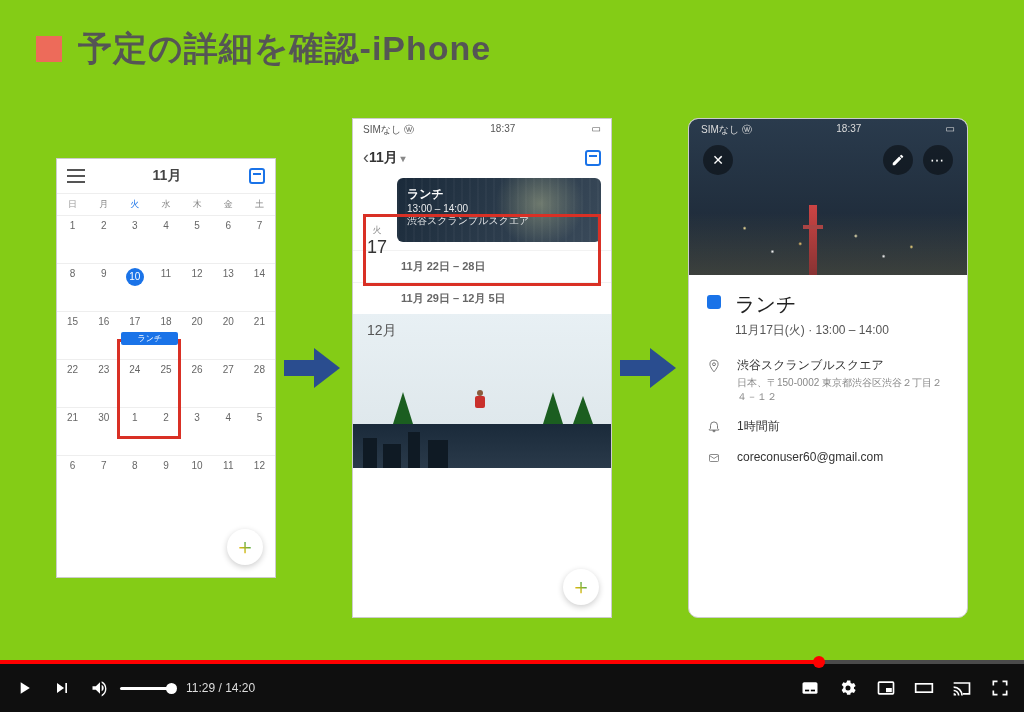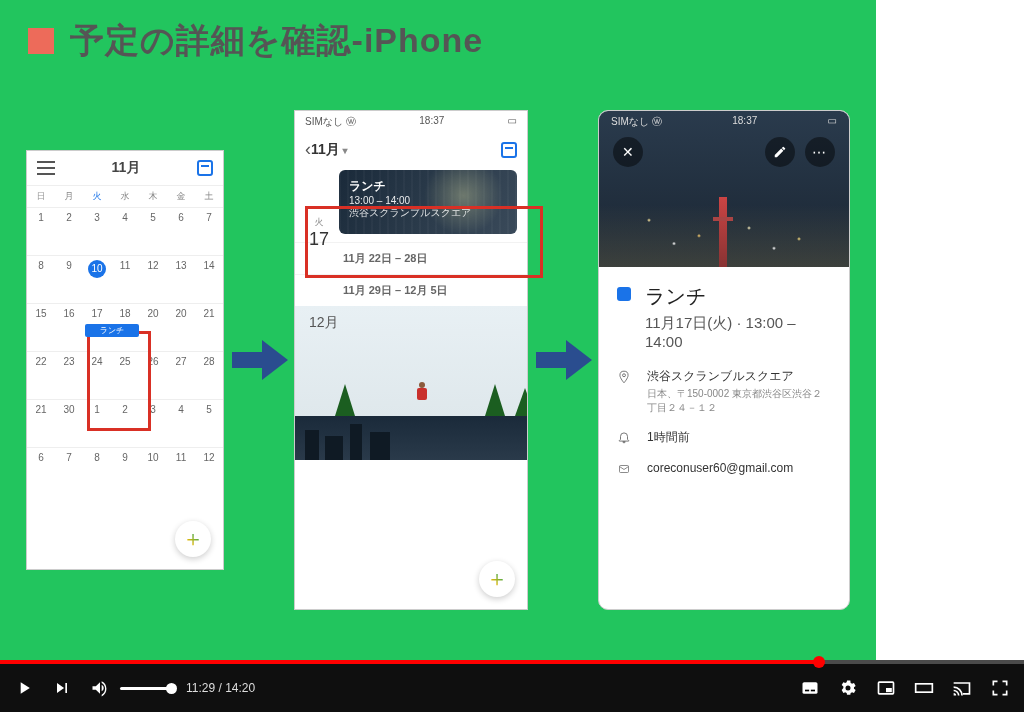--- a/index.html
+++ b/index.html
@@ -1,18 +1,18 @@
 <!DOCTYPE html>
 <html><head>
 <meta charset="utf-8">
 <style>
   * { box-sizing: border-box; margin: 0; padding: 0; }
   body { font-family: -apple-system, "Hiragino Sans", "Hiragino Kaku Gothic ProN", "Yu Gothic", sans-serif; background: #fff; width: 1024px; height: 712px; overflow: hidden; position: relative; }
 
-  .slide { width: 876px; height: 660px; background: #22c55e; position: relative; padding: 0; }
+  .slide { width: 1024px; height: 660px; background: #84cc16; position: relative; padding: 8px; }
   .slide-header { display: flex; align-items: center; padding: 18px 28px 6px; }
   .slide-bullet { width: 26px; height: 26px; background: #ed6b5a; margin-right: 16px; position: relative; }
   .slide-bullet::after { content:""; position:absolute; left:-4px; top:4px; width:26px; height:26px; background:#f4b7ae; z-index:-1; }
   .slide-title { font-size: 34px; font-weight: 700; color: #555; letter-spacing: 1px; }
 
   .slide-body { display: flex; align-items: center; justify-content: center; padding: 40px 26px 20px; gap: 8px; }
 
   .phone { border: 1px solid #ccc; background: #fff; position: relative; font-size: 11px; color:#333; }
   .phone.p1 { width: 220px; height: 420px; }
   .phone.p2 { width: 260px; height: 500px; }
@@ -82,21 +82,21 @@
   .p3-icons { position:absolute; top:26px; left:0; right:0; display:flex; justify-content:space-between; padding:0 14px; }
   .circ-btn { width:30px; height:30px; border-radius:50%; background:rgba(0,0,0,.45); display:flex; align-items:center; justify-content:center; color:#fff; font-size:14px; }
   .p3-icons .right { display:flex; gap:10px; }
   .pencil svg{width:14px;height:14px;fill:#fff;}
   .dots { letter-spacing:2px; }
 
   .p3-body { padding:16px 18px; }
   .p3-title-row { display:flex; align-items:flex-start; gap:14px; margin-bottom:4px; }
   .color-swatch { width:14px; height:14px; background:#1a73e8; border-radius:3px; margin-top:4px; }
   .ev-title { font-size:20px; color:#222; }
-  .ev-sub { font-size:15px; color:#555; margin-left:28px; margin-bottom:18px; }
+  .ev-sub { font-size:12px; color:#555; margin-left:28px; margin-bottom:18px; }
   .detail-row { display:flex; gap:14px; margin-bottom:14px; align-items:flex-start; }
   .detail-row .ic { width:16px; flex-shrink:0; color:#666; font-size:14px; margin-top:1px; }
   .detail-row .txt { font-size:12px; color:#333; }
   .detail-row .sub { font-size:10px; color:#888; margin-top:2px; line-height:1.4; }
   .pin svg{width:14px;height:16px;fill:none;stroke:#666;stroke-width:1.5;}
   .bell svg{width:14px;height:14px;fill:none;stroke:#666;stroke-width:1.5;}
   .mail svg{width:14px;height:12px;fill:none;stroke:#666;stroke-width:1.5;}
 
   
   .player { position:absolute; left:0; right:0; bottom:0; height:52px; background:#0f0f0f; color:#fff; }

